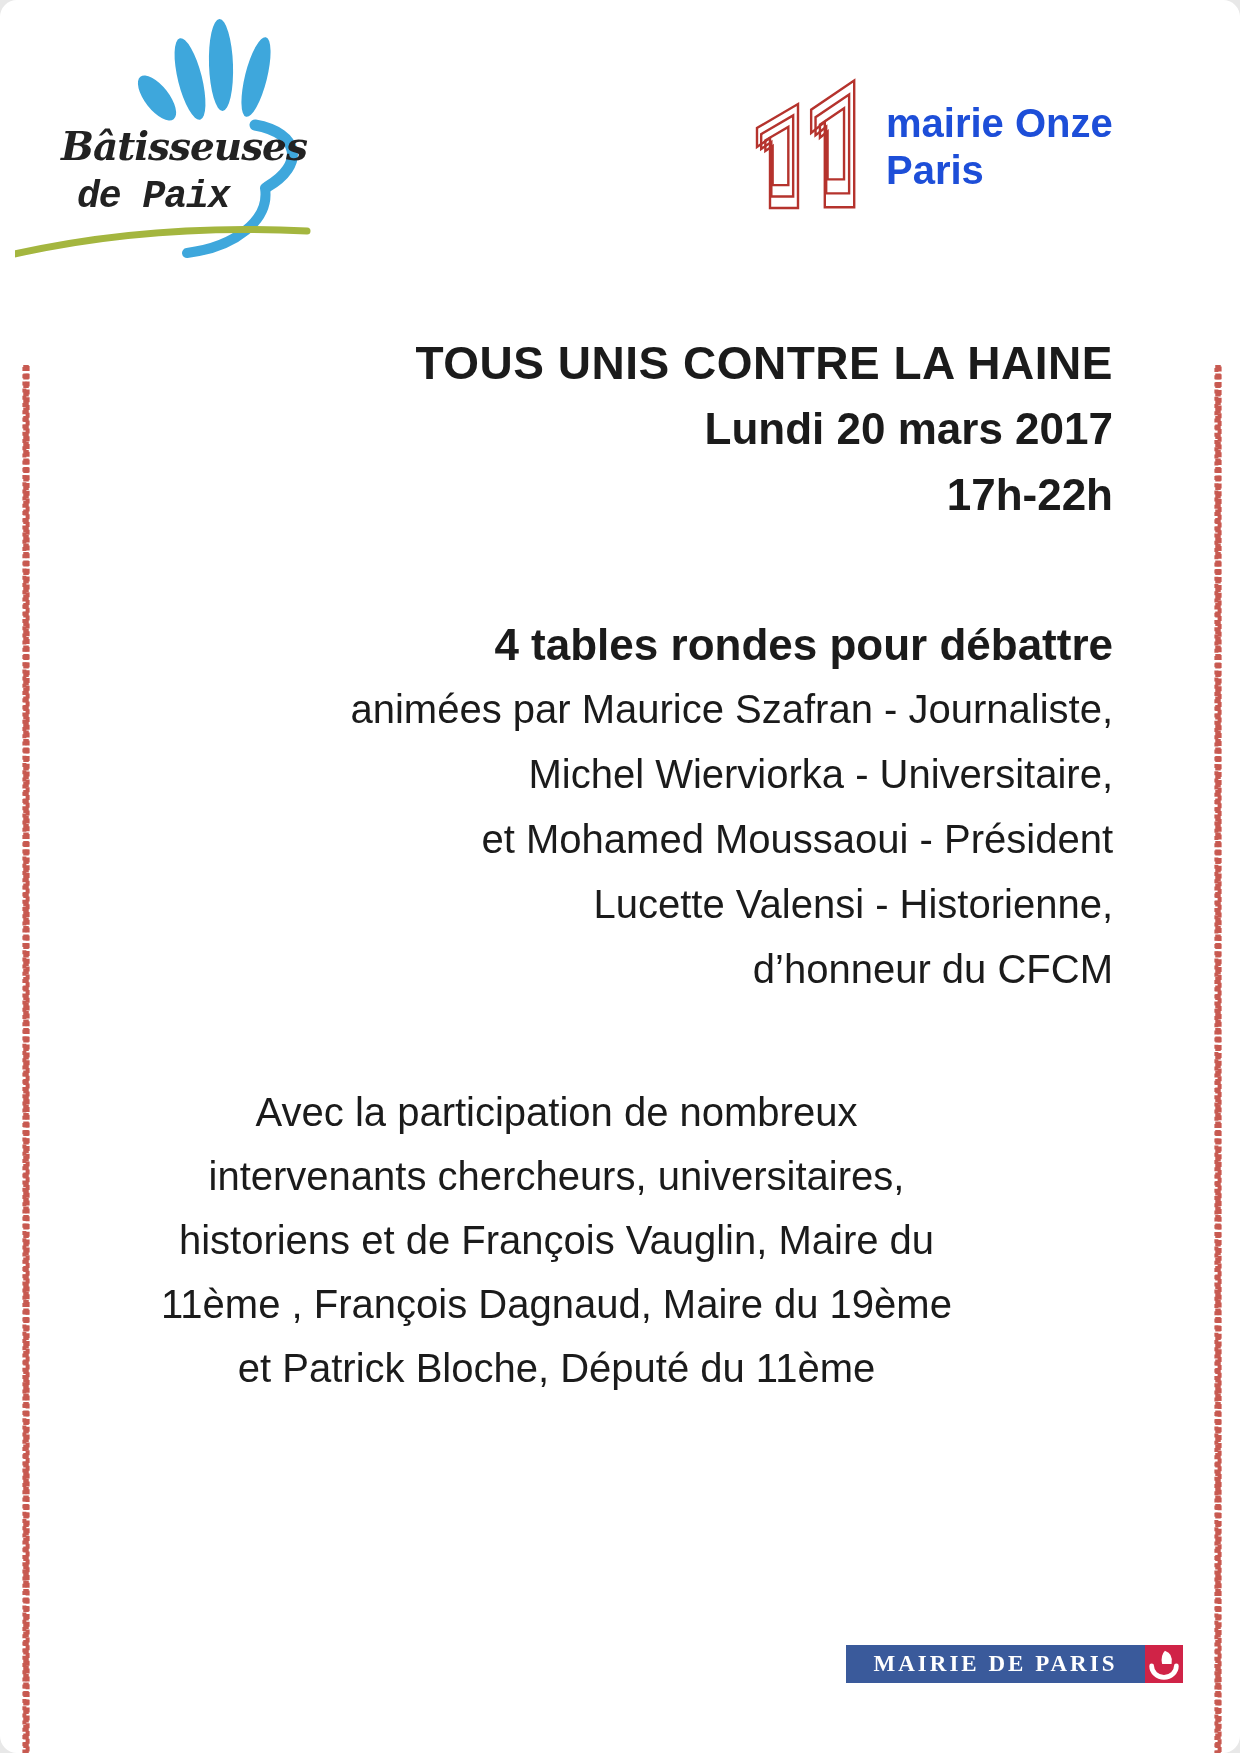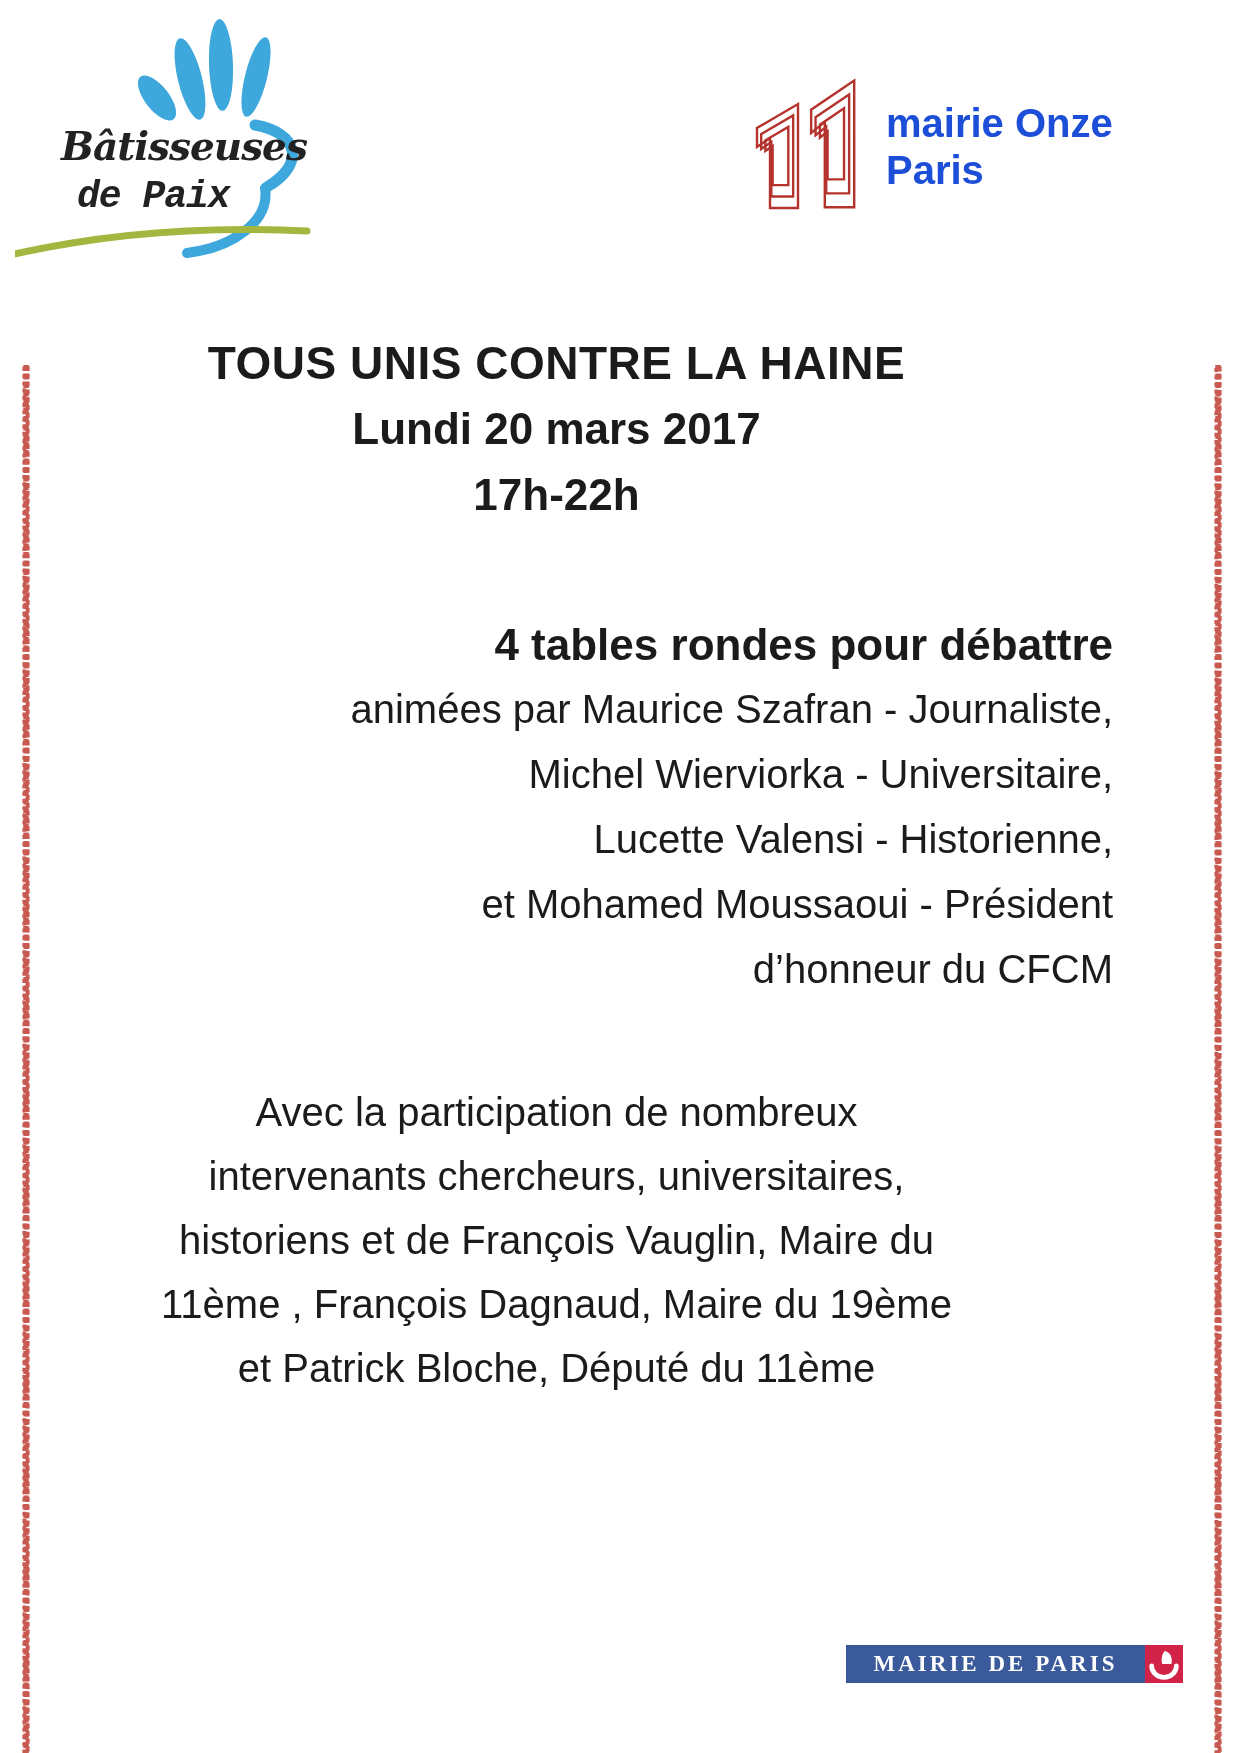--- a/index.html
+++ b/index.html
@@ -4,20 +4,21 @@
 <style>
   html,body{margin:0;padding:0;background:#e8e8e8;}
   .page{
     position:relative;
     width:1240px;height:1753px;
     background:#ffffff;
     overflow:hidden;
     font-family:"Liberation Sans",sans-serif;
     color:#1b1b1b;
     margin:0 auto;
+    border-radius:17px;
   }
   
   .stitch{position:absolute;top:365px;height:1388px;width:14px;}
   .stitch.left{left:19px;}
   .stitch.right{left:1211px;}
   
   .bdp-logo{position:absolute;left:15px;top:5px;width:310px;height:265px;}
   .bdp-text1{
     position:absolute;left:46px;top:118px;
     font-family:"DejaVu Serif",serif;font-style:italic;font-weight:bold;
@@ -29,21 +30,21 @@
     font-size:38px;color:#222222;letter-spacing:-1px;
   }
   .onze-logo{position:absolute;left:752px;top:78px;width:107px;height:132px;}
   .onze-text{
     position:absolute;left:886px;top:100px;
     font-size:40px;line-height:47px;font-weight:bold;
     color:#1d4ed8;letter-spacing:0px;
   }
   
   .center-block{position:absolute;left:0;width:1113px;text-align:center;}
-  .title-block{top:330px;line-height:66px;}
+  .title-block{top:330px;line-height:66px;text-align:right;}
   .t-title{font-size:46px;font-weight:bold;letter-spacing:0.5px;}
   .t-sub{font-size:44px;font-weight:bold;}
   .program-block{top:612px;line-height:65px;text-align:right;}
   .p-head{font-size:44px;font-weight:bold;}
   .body-line{font-size:40px;}
   .participants-block{top:1080px;line-height:64px;}
   .practical-block{
     position:absolute;left:38px;top:1450px;
     text-align:left;line-height:63px;font-size:40px;
   }
@@ -121,22 +122,22 @@
   <div class="center-block title-block">
     <div class="t-title">TOUS UNIS CONTRE LA HAINE</div>
     <div class="t-sub">Lundi 20 mars 2017</div>
     <div class="t-sub">17h-22h</div>
   </div>
 
   <div class="center-block program-block">
     <div class="p-head">4 tables rondes pour débattre</div>
     <div class="body-line">animées par Maurice Szafran - Journaliste,</div>
     <div class="body-line">Michel Wierviorka - Universitaire,</div>
+    <div class="body-line">et Mohamed Moussaoui - Président</div>
     <div class="body-line">Lucette Valensi - Historienne,</div>
-    <div class="body-line">et Mohamed Moussaoui - Président</div>
     <div class="body-line">d’honneur du CFCM</div>
   </div>
 
   <div class="center-block participants-block">
     <div class="body-line">Avec la participation de nombreux</div>
     <div class="body-line">intervenants chercheurs, universitaires,</div>
     <div class="body-line">historiens et de François Vauglin, Maire du</div>
     <div class="body-line">11ème , François Dagnaud, Maire du 19ème</div>
     <div class="body-line">et Patrick Bloche, Député du 11ème</div>
   </div>

